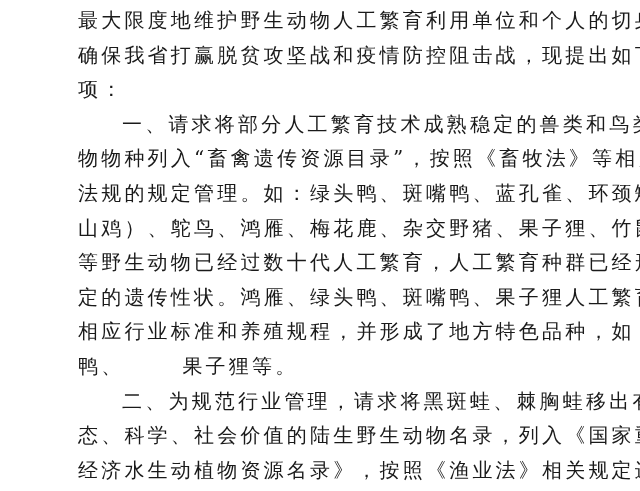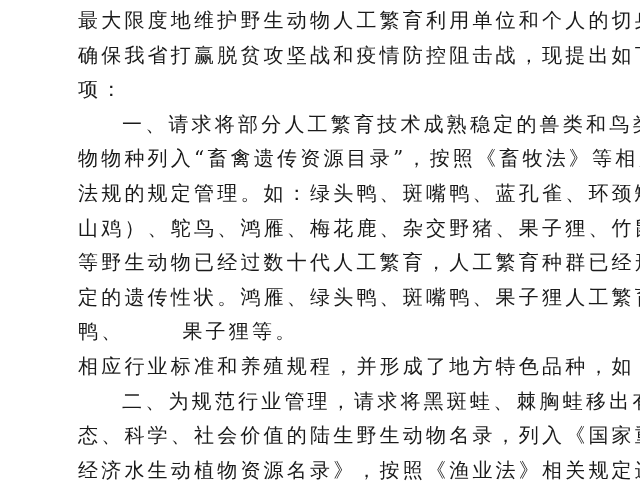--- a/index.html
+++ b/index.html
@@ -40,18 +40,18 @@
 <div class="page">
   <span class="line">最大限度地维护野生动物人工繁育利用单位和个人的切身利益，</span>
   <span class="line">确保我省打赢脱贫攻坚战和疫情防控阻击战，现提出如下请示事</span>
   <span class="line">项：</span>
   <span class="line indent">一、请求将部分人工繁育技术成熟稳定的兽类和鸟类野生动</span>
   <span class="line">物物种列入“畜禽遗传资源目录”，按照《畜牧法》等相关法律</span>
   <span class="line">法规的规定管理。如：绿头鸭、斑嘴鸭、蓝孔雀、环颈雉（七彩</span>
   <span class="line">山鸡）、鸵鸟、鸿雁、梅花鹿、杂交野猪、果子狸、竹鼠、豪猪</span>
   <span class="line">等野生动物已经过数十代人工繁育，人工繁育种群已经形成了稳</span>
   <span class="line">定的遗传性状。鸿雁、绿头鸭、斑嘴鸭、果子狸人工繁育已经有</span>
+  <span class="line"><span>相应行业标准和养殖规程，并形成了地方特色品种，如</span><span class="gap gap-a"></span></span>
   <span class="line"><span>鸭、</span><span class="gap gap-b"></span><span>果子狸等。</span></span>
-  <span class="line"><span>相应行业标准和养殖规程，并形成了地方特色品种，如</span><span class="gap gap-a"></span></span>
   <span class="line indent">二、为规范行业管理，请求将黑斑蛙、棘胸蛙移出有重要生</span>
   <span class="line">态、科学、社会价值的陆生野生动物名录，列入《国家重点保护</span>
   <span class="line">经济水生动植物资源名录》，按照《渔业法》相关规定进行管理。</span>
 </div>
 
 </body></html>

